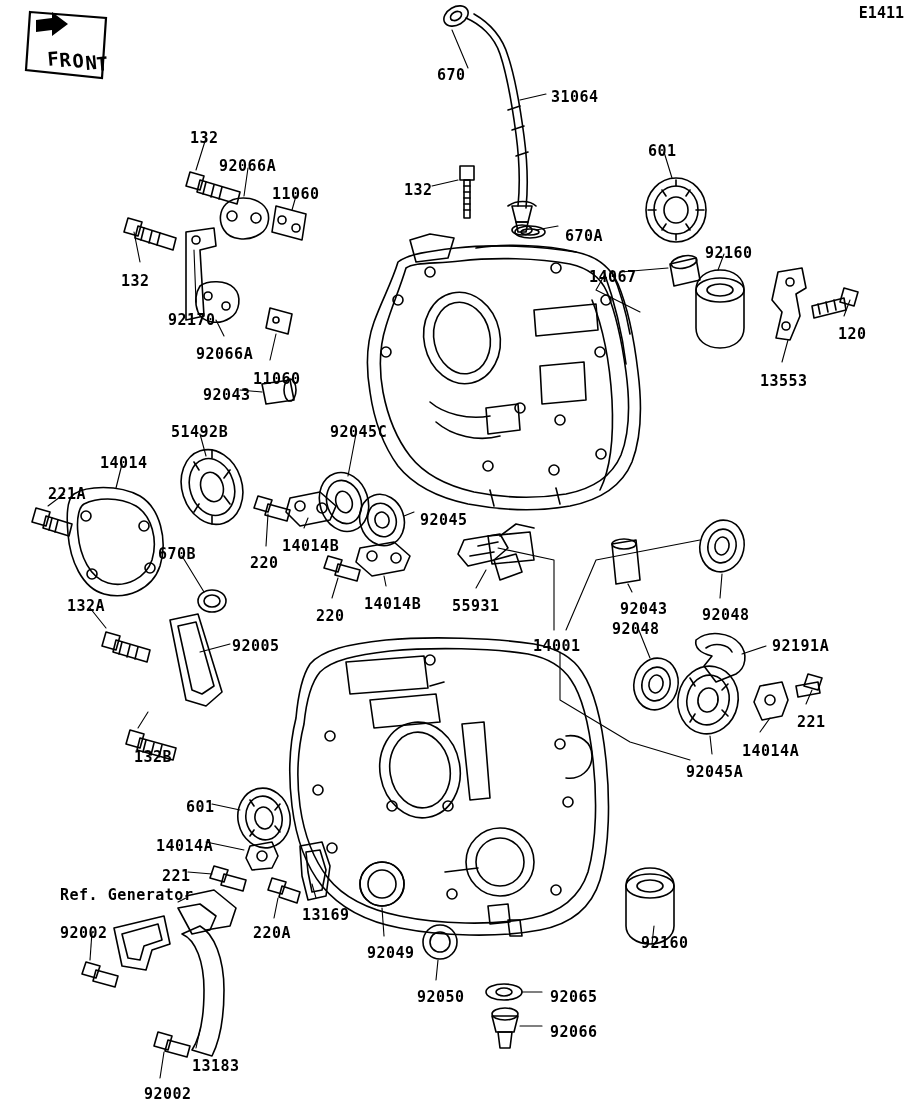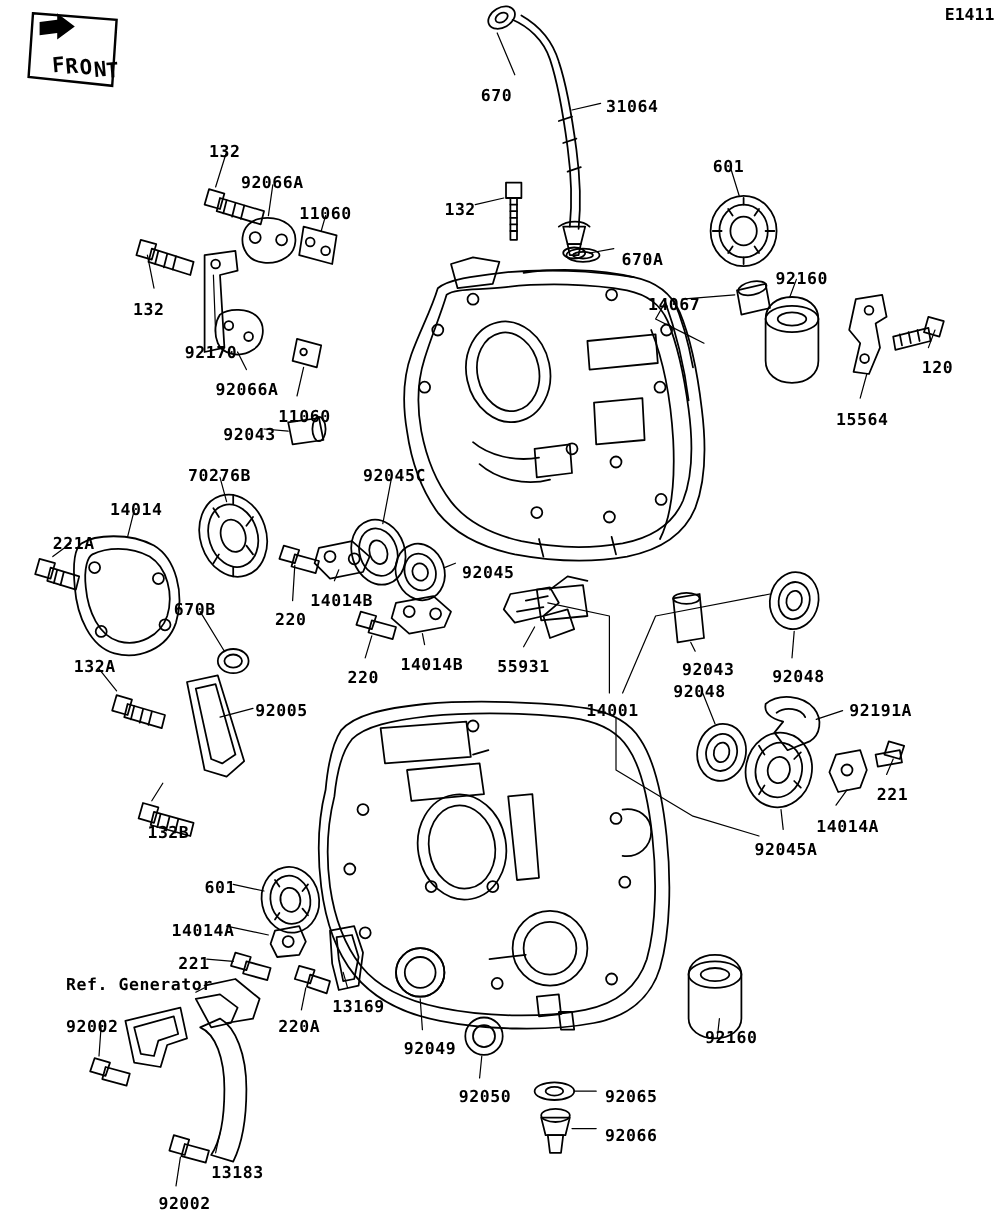--- a/index.html
+++ b/index.html
@@ -423,38 +423,38 @@
 
         <path d="M160 1078 L164 1052"></path>
 
         <path d="M178 902 L186 898"></path>
       </g>
 
     </g>
   </svg>
 
   <div id="label-layer">
-      <div class="lbl" style="left: 437px; top: 78px;">670</div>
+      <div class="lbl" style="left: 437px; top: 66px;">670</div>
       <div class="lbl" style="left: 551px; top: 88px;">31064</div>
       <div class="lbl" style="left: 190px; top: 129px;">132</div>
       <div class="lbl" style="left: 219px; top: 157px;">92066A</div>
       <div class="lbl" style="left: 272px; top: 185px;">11060</div>
       <div class="lbl" style="left: 404px; top: 181px;">132</div>
       <div class="lbl" style="left: 648px; top: 142px;">601</div>
       <div class="lbl" style="left: 565px; top: 227px;">670A</div>
       <div class="lbl" style="left: 705px; top: 244px;">92160</div>
       <div class="lbl" style="left: 589px; top: 268px;">14067</div>
       <div class="lbl" style="left: 121px; top: 272px;">132</div>
       <div class="lbl" style="left: 168px; top: 311px;">92170</div>
       <div class="lbl" style="left: 838px; top: 325px;">120</div>
-      <div class="lbl" style="left: 760px; top: 372px;">15564</div>
+      <div class="lbl" style="left: 760px; top: 372px;">13553</div>
       <div class="lbl" style="left: 196px; top: 345px;">92066A</div>
       <div class="lbl" style="left: 253px; top: 370px;">11060</div>
       <div class="lbl" style="left: 203px; top: 386px;">92043</div>
-      <div class="lbl" style="left: 171px; top: 423px;">70276B</div>
+      <div class="lbl" style="left: 171px; top: 423px;">51492B</div>
       <div class="lbl" style="left: 330px; top: 423px;">92045C</div>
       <div class="lbl" style="left: 100px; top: 454px;">14014</div>
       <div class="lbl" style="left: 48px; top: 485px;">221A</div>
       <div class="lbl" style="left: 420px; top: 511px;">92045</div>
       <div class="lbl" style="left: 282px; top: 537px;">14014B</div>
       <div class="lbl" style="left: 250px; top: 554px;">220</div>
       <div class="lbl" style="left: 158px; top: 545px;">670B</div>
       <div class="lbl" style="left: 316px; top: 607px;">220</div>
       <div class="lbl" style="left: 364px; top: 595px;">14014B</div>
       <div class="lbl" style="left: 452px; top: 597px;">55931</div>

